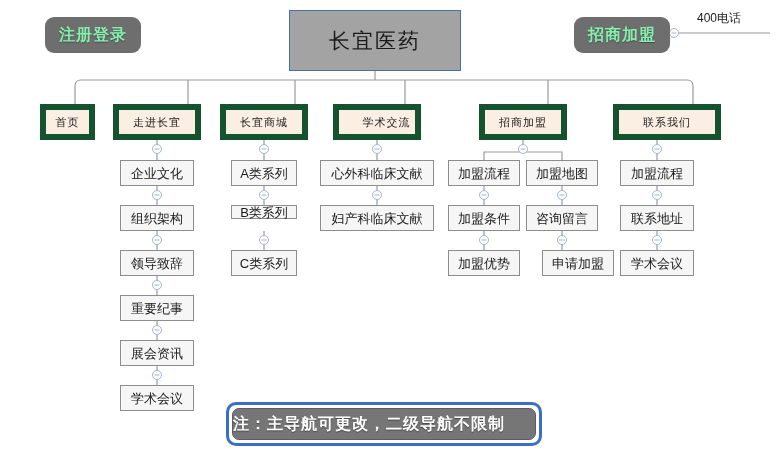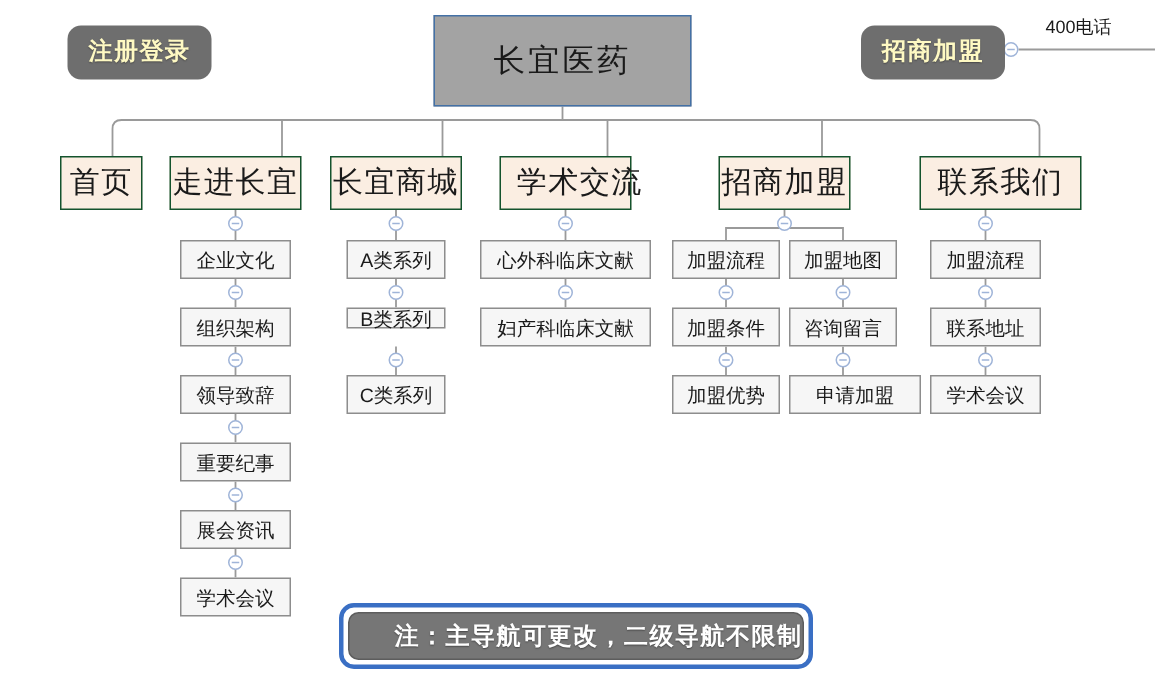--- a/index.html
+++ b/index.html
@@ -35,37 +35,37 @@
   .root-box {
     background: #a3a3a3;
     border: 1px solid #4471a6;
     color: #1a1a1a;
     font-size: 21px;
     letter-spacing: 2px;
   }
   
   .lvl1 {
     background: #fbeee2;
-    border: 1px solid #14532d;
+    border: 6px solid #14532d;
     color: #1a1a1a;
-    font-size: 20px;
+    font-size: 11px;
     letter-spacing: 1px;
   }
   
   .lvl2 {
     background: #f6f6f6;
     border: 1px solid #8d8d8d;
     color: #1a1a1a;
     font-size: 13px;
   }
   
   .pill {
     background: #6e6e6e;
     border-radius: 9px;
-    color: #fef9c3;
+    color: #86efac;
     font-size: 16px;
     font-weight: bold;
     letter-spacing: 1px;
     text-shadow: 0 1px 1px rgba(0,0,0,0.35);
   }
   
   .note-outer {
     position: absolute;
     box-sizing: border-box;
     border: 3px solid #3a6fc4;
@@ -75,21 +75,21 @@
   }
   .note-inner {
     width: 100%;
     height: 100%;
     box-sizing: border-box;
     background: #767676;
     border: 1px solid #5d5d5d;
     border-radius: 7px;
     display: flex;
     align-items: center;
-    justify-content: flex-end;
+    justify-content: flex-start;
     color: #ffffff;
     font-size: 16px;
     font-weight: bold;
     letter-spacing: 1px;
     white-space: nowrap;
     text-shadow: 0 1px 1px rgba(0,0,0,0.4);
   }
   .plain-label {
     position: absolute;
     font-size: 12px;
@@ -271,21 +271,21 @@
   <div class="node lvl2" style="left:448px; top:250px; width:72px; height:26px;">
     <span>加盟优势</span>
   </div>
 
   <div class="node lvl2" style="left:526px; top:160px; width:72px; height:26px;">
     <span>加盟地图</span>
   </div>
   <div class="node lvl2" style="left:526px; top:205px; width:72px; height:26px;">
     <span>咨询留言</span>
   </div>
-  <div class="node lvl2" style="left:526px; top:250px; width:88px; height:26px;">
+  <div class="node lvl2" style="left:542px; top:250px; width:72px; height:26px;">
     <span>申请加盟</span>
   </div>
 
   <div class="node lvl2" style="left:620px; top:160px; width:74px; height:26px;">
     <span>加盟流程</span>
   </div>
   <div class="node lvl2" style="left:620px; top:205px; width:74px; height:26px;">
     <span>联系地址</span>
   </div>
   <div class="node lvl2" style="left:620px; top:250px; width:74px; height:26px;">

